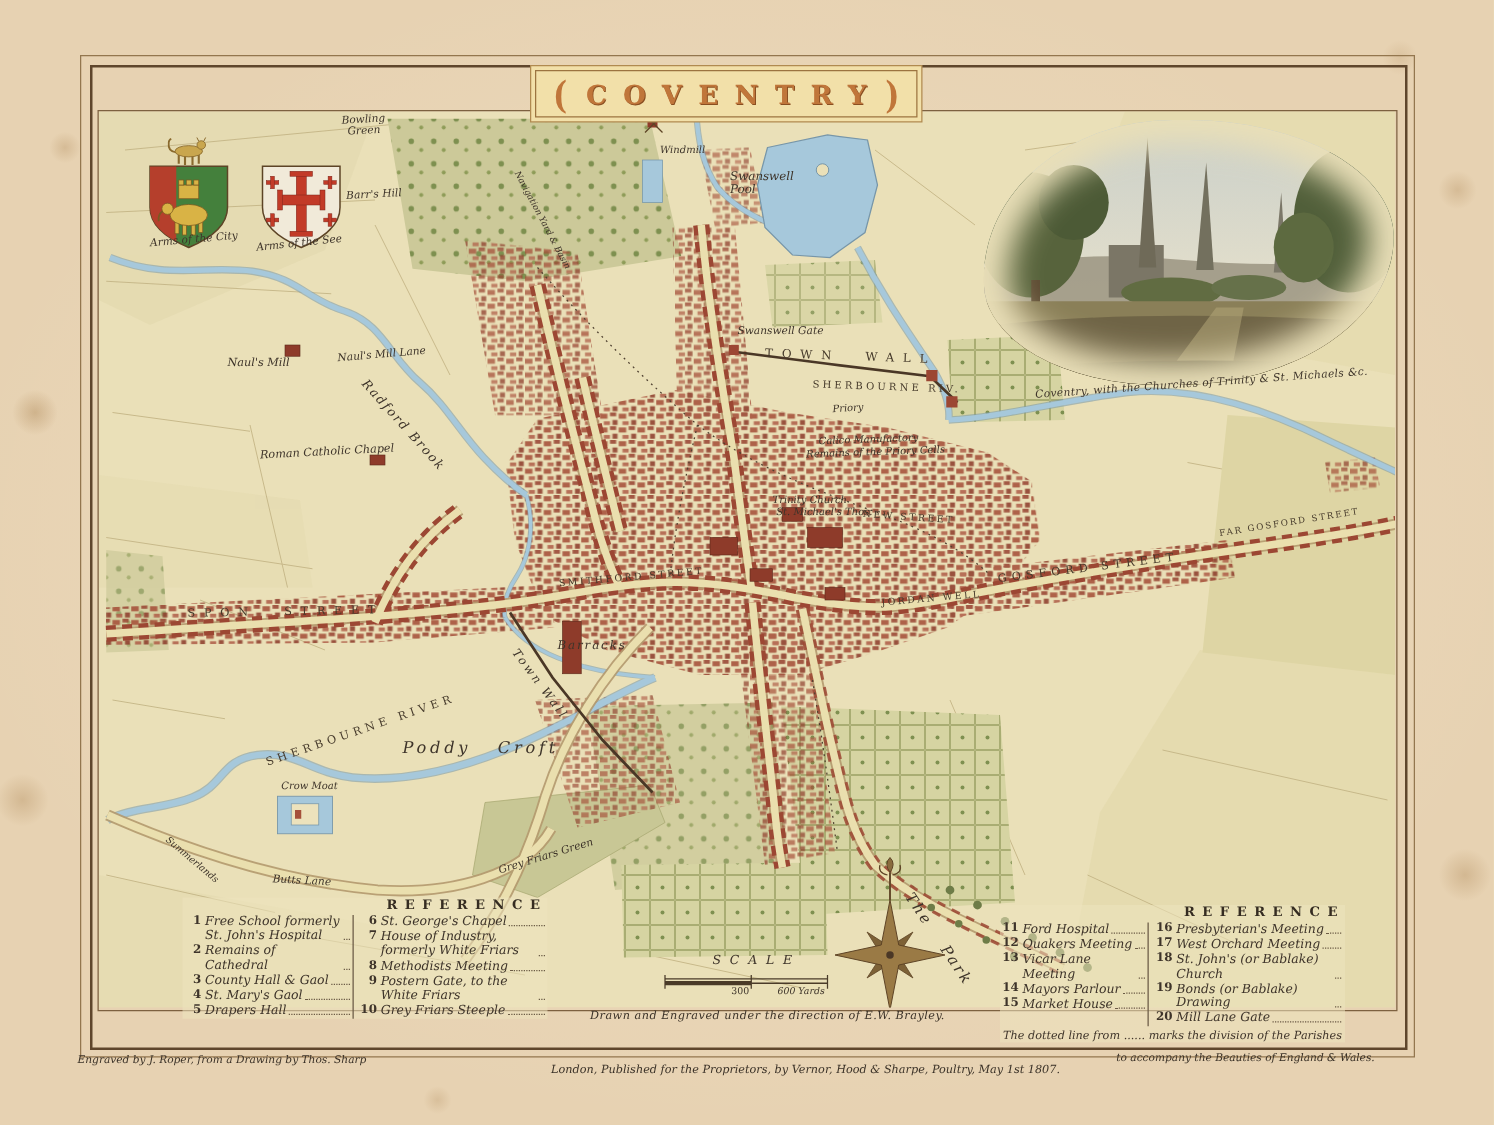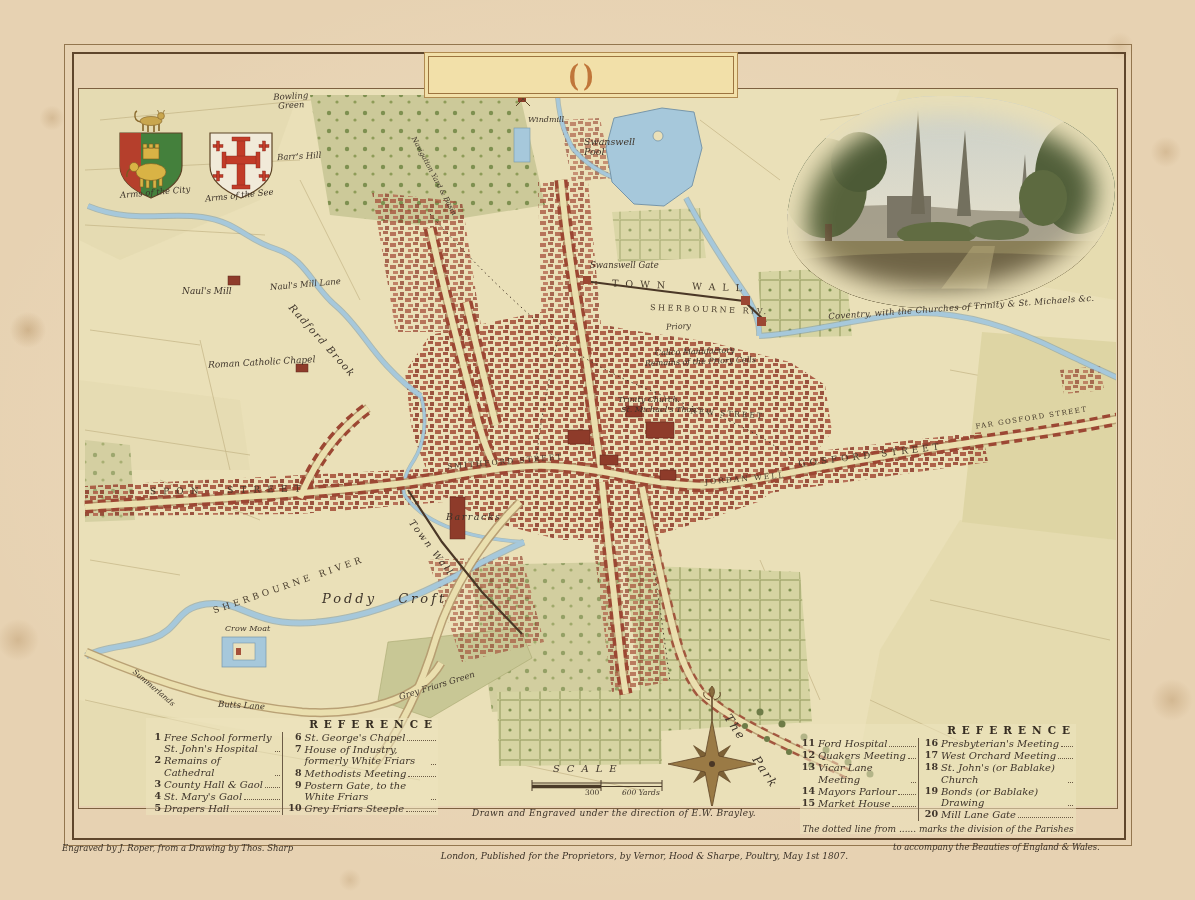--- a/index.html
+++ b/index.html
@@ -269,20 +269,21 @@
     <line x1="662" y1="780" x2="662" y2="791" stroke-width="1"></line>
   </g>
 </svg>
 
 <div class="frame frame-outer"></div>
 <div class="frame frame-mid"></div>
 <div class="frame frame-inner"></div>
 
 <div class="banner">
   <span class="br">(</span>
+  <span class="t">COVENTRY</span>
   <span class="br">)</span>
 </div>
 
 <svg style="position:absolute;left:110px;top:106px;z-index:5" width="175" height="100" viewBox="0 0 175 100">
   <g transform="translate(17,2)">
     <path d="M14,14 q-7,-1 -6,-8 q0,-2 2,-3" fill="none" stroke="#8a6a2e" stroke-width="1.4"></path>
     <path d="M16,16 v7 M21,17 v7 M27,17 v7 M32,16 v7" stroke="#8a6a2e" stroke-width="1.7"></path>
     <ellipse cx="24" cy="13" rx="11" ry="4.5" fill="#c9a64e" stroke="#8a6a2e" stroke-width="0.7"></ellipse>
     <circle cx="34" cy="8" r="3.4" fill="#c9a64e" stroke="#8a6a2e" stroke-width="0.7"></circle>
     <path d="M32,5 l-1.5,-3 M36,5 l1.5,-3" stroke="#8a6a2e" stroke-width="0.8"></path>
@@ -386,21 +387,21 @@
 <span class="lbl it" style="left:446px;top:512px;font-size:9.5px;letter-spacing:1.5px">Barracks</span>
 <span class="lbl it" style="left:415px;top:518px;font-size:9.5px;letter-spacing:2px;transform:rotate(53deg);transform-origin:0 0">Town Wall</span>
 <span class="lbl caps" style="left:212px;top:607px;font-size:9px;letter-spacing:3.5px;transform:rotate(-19deg);transform-origin:0 0">SHERBOURNE RIVER</span>
 <span class="lbl it" style="left:322px;top:592px;font-size:13px;letter-spacing:3px;word-spacing:14px">Poddy Croft</span>
 <span class="lbl it" style="left:225px;top:625px;font-size:8px">Crow Moat</span>
 <span class="lbl it" style="left:136px;top:668px;font-size:7.5px;transform:rotate(40deg);transform-origin:0 0">Summerlands</span>
 <span class="lbl it" style="left:218px;top:701px;font-size:8.5px;transform:rotate(3deg)">Butts Lane</span>
 <span class="lbl it" style="left:398px;top:693px;font-size:8.5px;transform:rotate(-17deg);transform-origin:0 0">Grey Friars Green</span>
 <span class="lbl it" style="left:732px;top:712px;font-size:12px;letter-spacing:2px;word-spacing:16px;transform:rotate(56deg);transform-origin:0 0">The Park</span>
 
-<span class="lbl it" style="left:553px;top:763px;font-size:10px;letter-spacing:7px">SCALE</span>
+<span class="lbl it" style="left:570px;top:763px;font-size:10px;letter-spacing:7px">SCALE</span>
 <span class="lbl" style="left:585px;top:789px;font-size:7.5px">300</span>
 <span class="lbl it" style="left:622px;top:789px;font-size:7.5px">600 Yards</span>
 
 <div class="refblock" style="left:146px;top:718px;width:292px">
   <div class="hd">REFERENCE</div>
   <div class="refcols">
     <div class="refcol" style="width:136px">
       <div class="ref-item">
           <span class="num">1</span>
           <span class="txt">Free School formerly St. John's Hospital</span>

